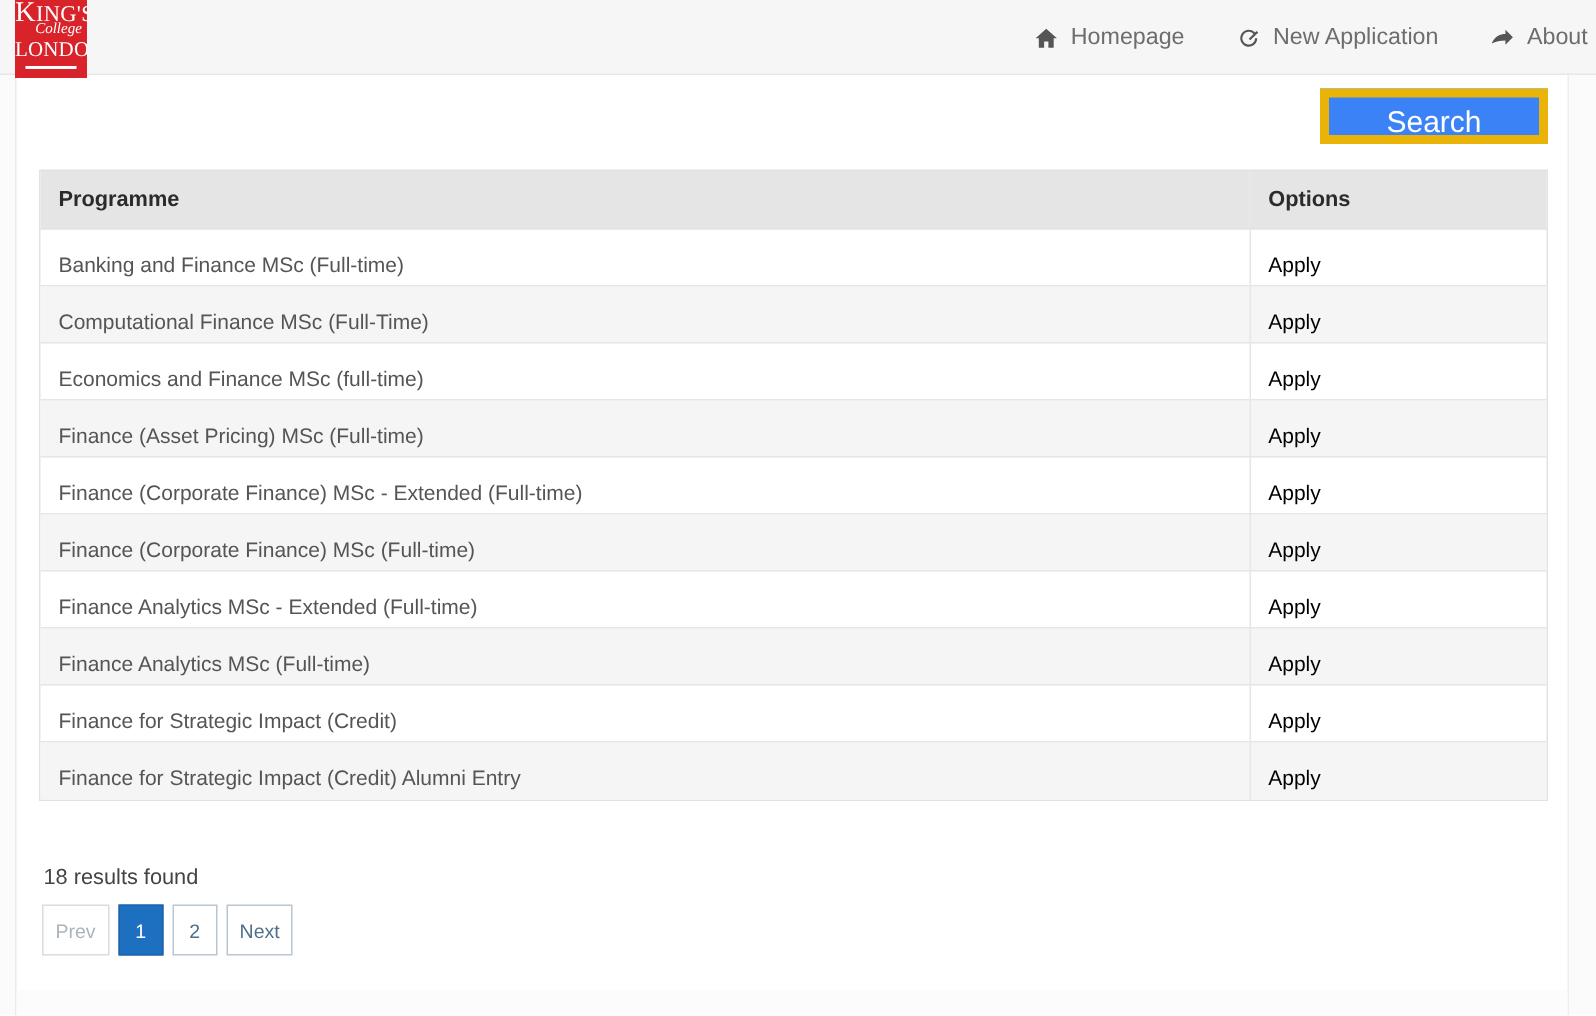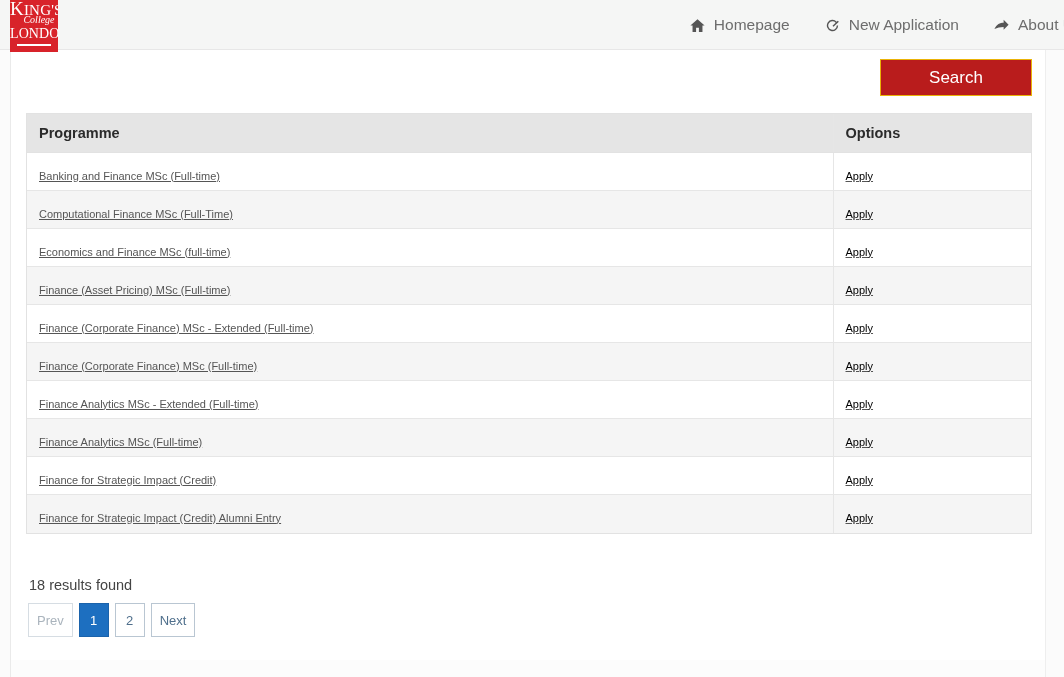--- a/index.html
+++ b/index.html
@@ -80,24 +80,24 @@
   }
   .content-bg {
     position: absolute; left: 11px; top: 50px;
     width: 1034px; height: 610px; background: #ffffff;
   }
 
   
   .search-btn {
     position: absolute; left: 880px; top: 59px;
     width: 152px; height: 37px;
-    background: #b91c1c;
-    border: 1px solid #eab308;
+    background: #3b82f6;
+    border: 6px solid #eab308;
     color: #ffffff;
-    font-size: 17px;
+    font-size: 20px;
     line-height: 35px; text-align: center;
     cursor: pointer;
   }
 
   
   .table {
     position: absolute; left: 26px; top: 113px;
     width: 1006px;
     border: 1px solid #e2e2e2;
     border-collapse: collapse;
@@ -106,25 +106,24 @@
   .table table { width: 100%; border-collapse: collapse; }
   .table th {
     text-align: left;
     font-size: 14.5px; font-weight: bold; color: #2b2b2b;
     padding: 11px 0 11px 12px;
     background: #e5e5e5;
     border-bottom: 1px solid #e2e2e2;
   }
   .table th.c1 { width: 806px; border-right: 1px solid #e6e6e6; }
   .table td {
-    font-size: 11px; color: #555555;
+    font-size: 14px; color: #555555;
     padding: 11px 0 3px 12px;
     border-bottom: 1px solid #e6e6e6;
     height: 38px;
-    text-decoration: underline;
   }
   .table td.c1 { border-right: 1px solid #e6e6e6; }
   .table tbody tr:nth-child(even) td { background: #f5f5f5; }
   .table tbody tr:last-child td { border-bottom: none; }
   .apply-link { color: #000000; cursor: pointer; }
 
   
   .results {
     position: absolute; left: 29px; top: 577px;
     font-size: 14.5px; color: #444444;

